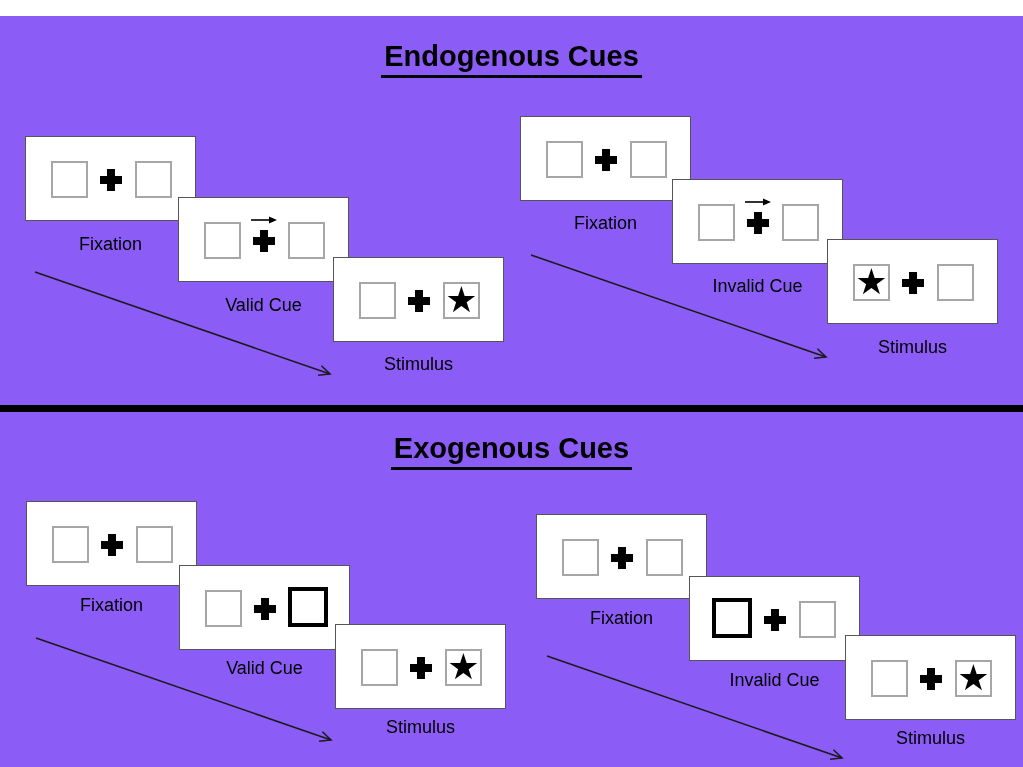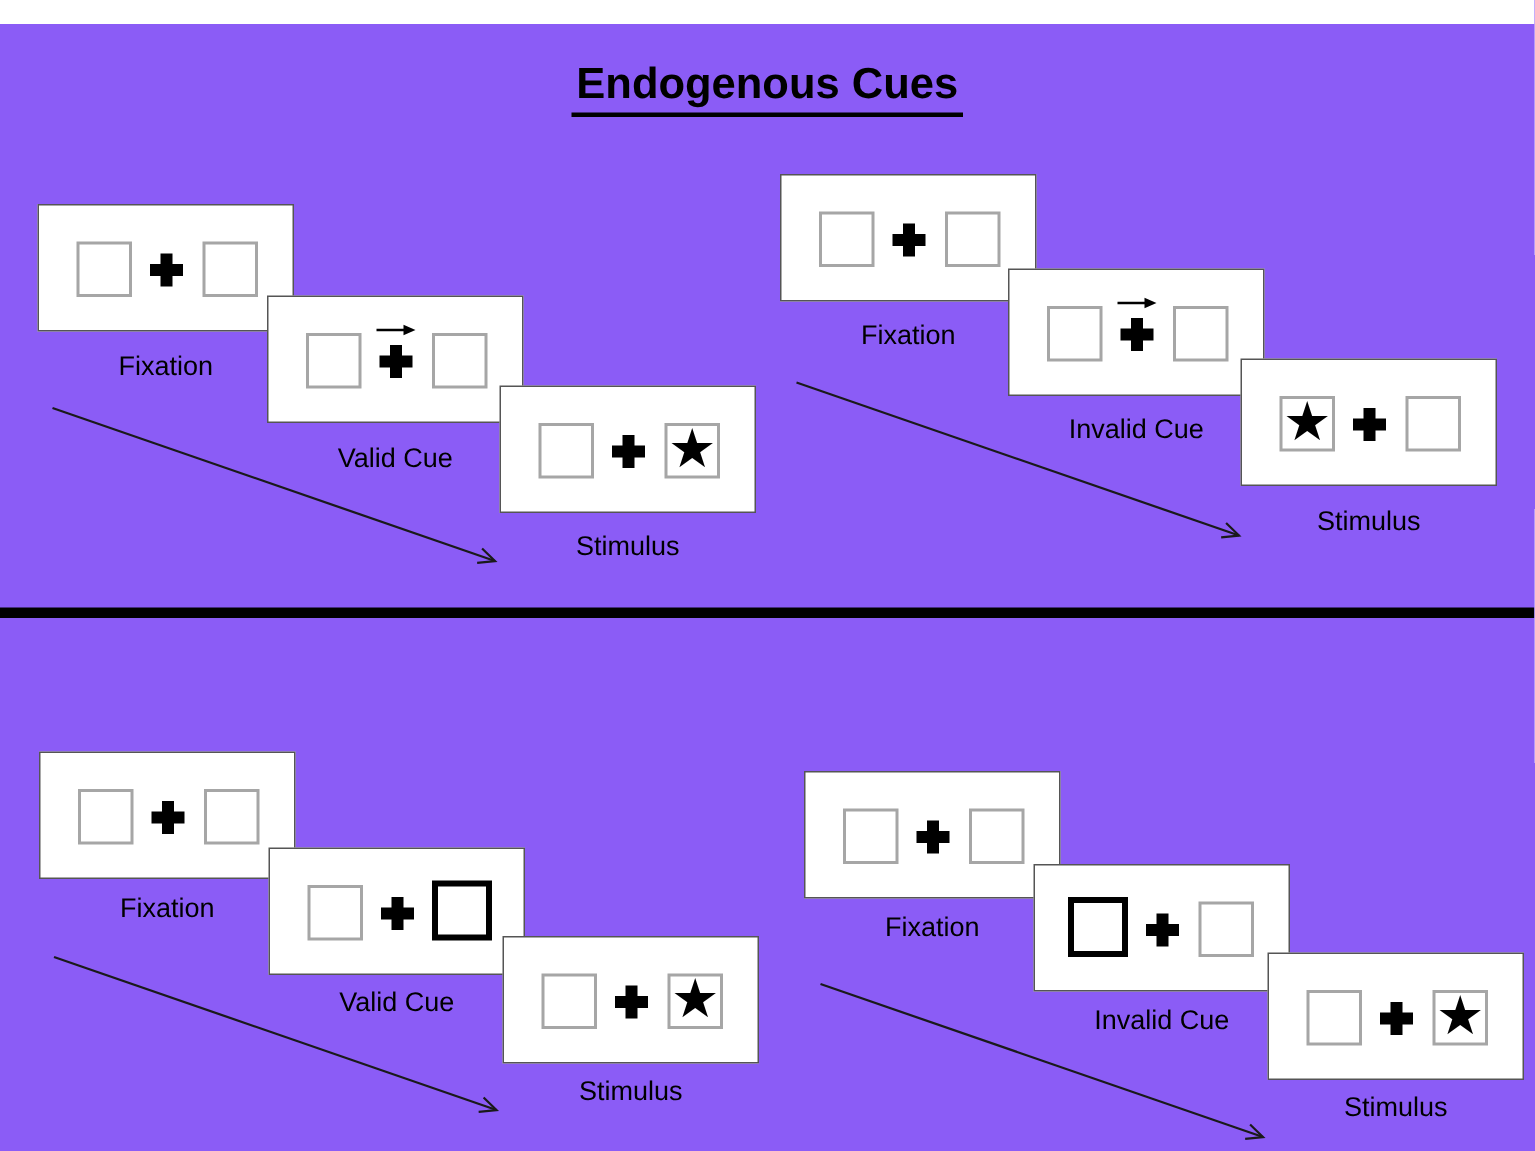--- a/index.html
+++ b/index.html
@@ -178,20 +178,23 @@
     <span class="sq left">
       <span class="star">★</span>
     </span>
     <span class="plus"></span>
     <span class="sq right"></span>
   </div>
   <div class="plabel" style="left:827px;top:321px">Stimulus</div>
 
   <div class="divider" style="top:389px"></div>
 
+  <div class="section-title" style="top:416px">
+    <span class="u">Exogenous Cues</span>
+  </div>
 
   <svg class="tarrow" style="left:31px;top:616px" width="306" height="114">
     <line x1="5" y1="6" x2="300" y2="108" stroke="#1a1a1a" stroke-width="1.5"></line>
     <path d="M288.1,109.2 L300,108 L291.4,99.7" fill="none" stroke="#1a1a1a" stroke-width="1.5"></path>
   </svg>
 
   <div class="panel" style="left:26px;top:485px">
     <span class="sq left"></span>
     <span class="plus"></span>
     <span class="sq right"></span>

